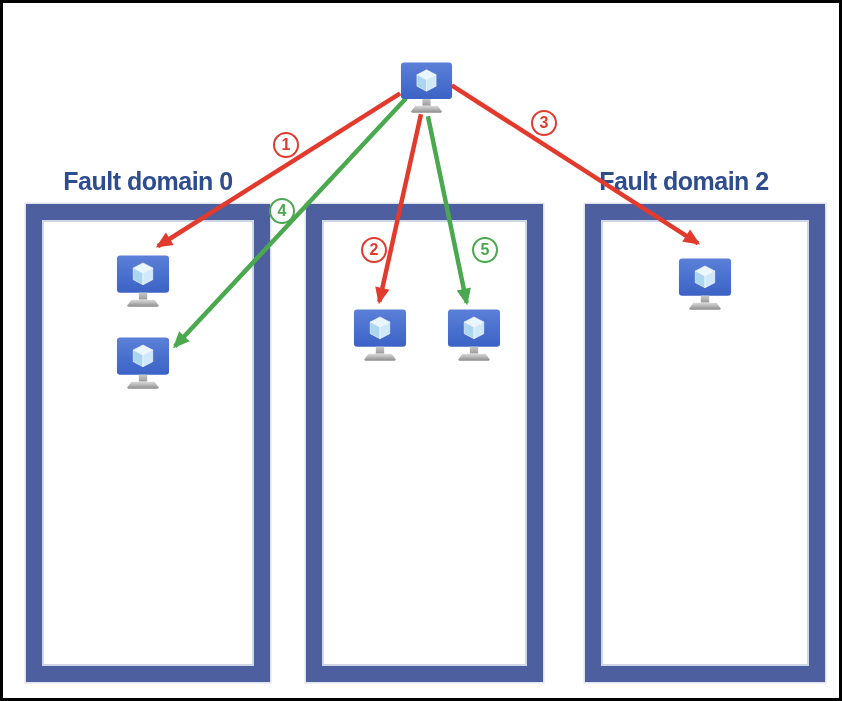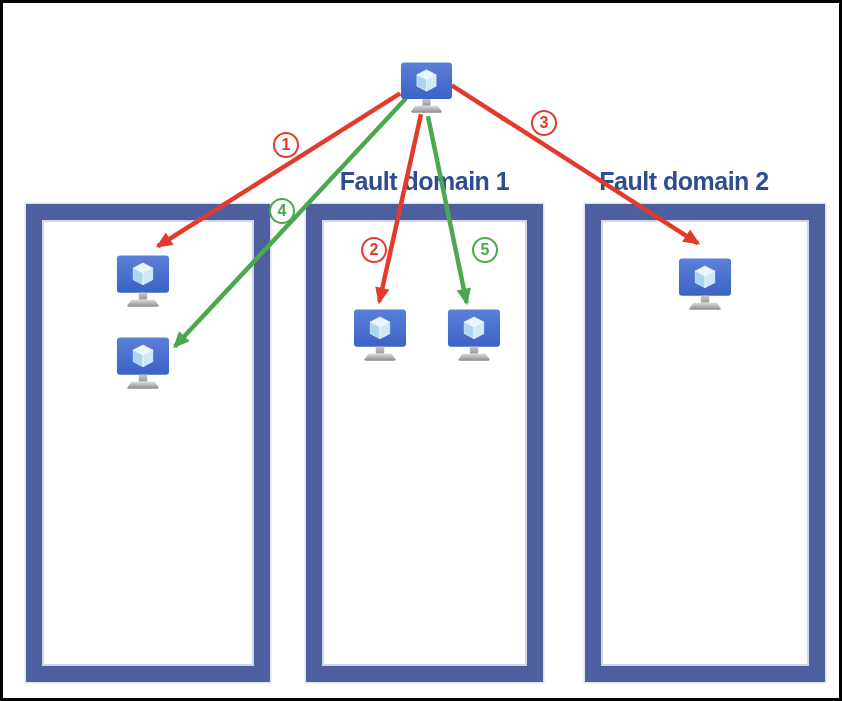--- a/index.html
+++ b/index.html
@@ -55,21 +55,21 @@
   .badge-2{left:358px; top:234px;}
   .badge-3{left:528px; top:107px;}
   .badge-4{left:266px; top:195px;}
   .badge-5{left:469px; top:234px;}
 </style>
 </head>
 <body>
 
 <div class="canvas">
 
-  <div class="fd-label fd-label-1">Fault domain 1</div>
+  <div class="fd-label fd-label-0">Fault domain 0</div>
   <div class="fd-label fd-label-2">Fault domain 2</div>
 
   <div class="fd-box fd-box-0"></div>
   <div class="fd-box fd-box-1"></div>
   <div class="fd-box fd-box-2"></div>
 
   <svg class="vm vm-fd0-a" viewBox="0 0 60 57">
       <use href="#vm-icon"></use>
     </svg>
   <svg class="vm vm-fd0-b" viewBox="0 0 60 57">

